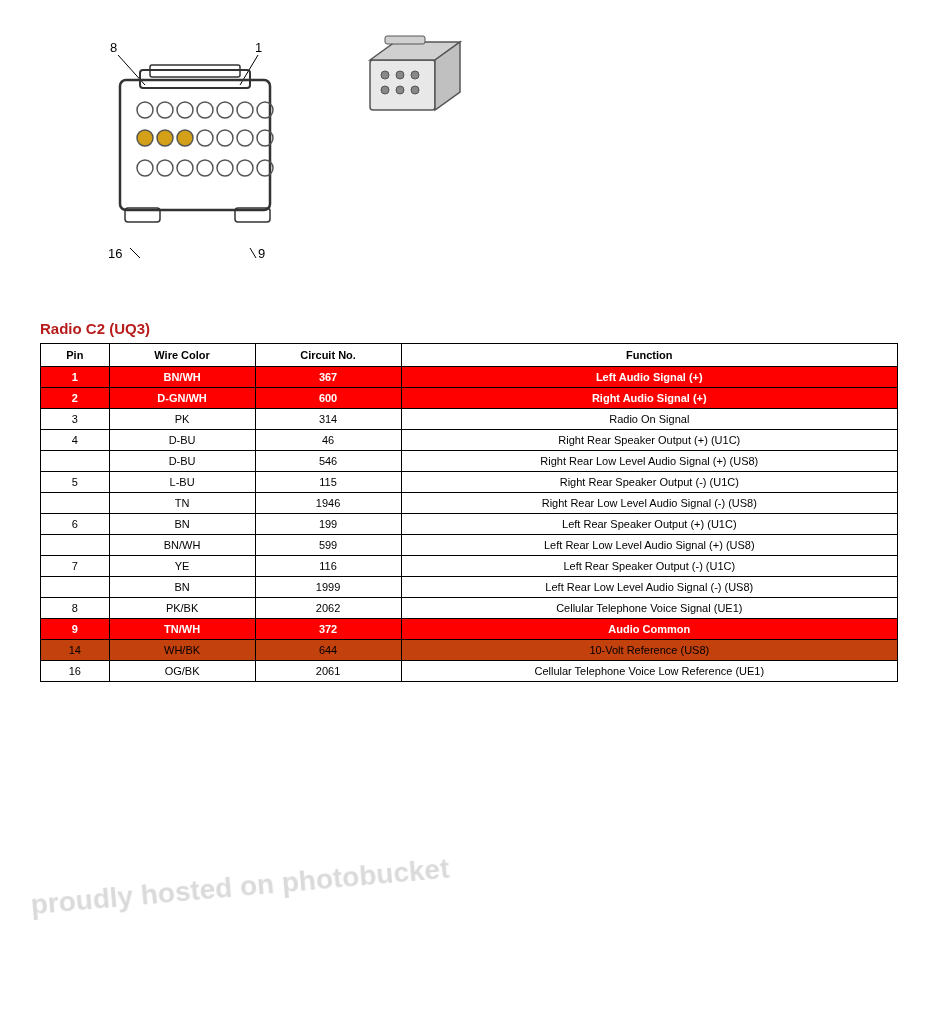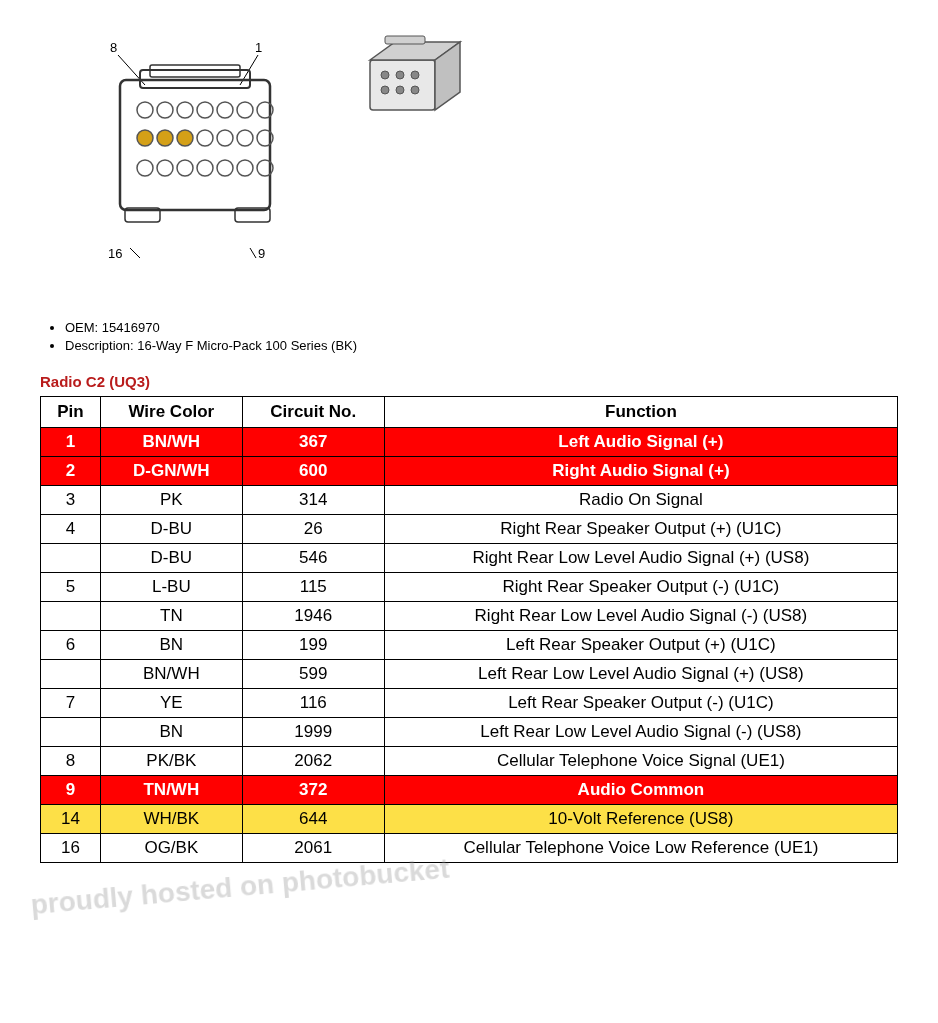--- a/index.html
+++ b/index.html
@@ -49,21 +49,21 @@
       font-size: 15px;
       font-weight: bold;
       margin: 20px 20px 6px 20px;
     }
     .table-container {
       margin: 0 20px;
     }
     table {
       width: 100%;
       border-collapse: collapse;
-      font-size: 17px;
+      font-size: 11px;
     }
     th {
       border: 1px solid #000;
       padding: 5px 8px;
       background: #fff;
       font-weight: bold;
       text-align: center;
     }
     td {
       border: 1px solid #000;
@@ -72,21 +72,21 @@
     }
     td.func {
       text-align: center;
     }
     tr.red-row td {
       background-color: #ff0000;
       color: #fff;
       font-weight: bold;
     }
     tr.yellow-row td {
-      background-color: #fde047;
+      background-color: #c2410c;
       color: #000;
     }
     .watermark {
       position: fixed;
       bottom: 120px;
       left: 30px;
       font-size: 28px;
       font-weight: bold;
       color: rgba(150,150,150,0.35);
       transform: rotate(-5deg);
@@ -160,24 +160,20 @@
     <circle cx="65" cy="45" r="4" fill="#888" stroke="#555" stroke-width="1"></circle>
     <circle cx="35" cy="60" r="4" fill="#888" stroke="#555" stroke-width="1"></circle>
     <circle cx="50" cy="60" r="4" fill="#888" stroke="#555" stroke-width="1"></circle>
     <circle cx="65" cy="60" r="4" fill="#888" stroke="#555" stroke-width="1"></circle>
 
     <rect x="35" y="6" width="40" height="8" rx="2" fill="#d0d0d0" stroke="#555" stroke-width="1"></rect>
   </svg>
 </div>
 
 <div class="connector-info">
-  <ul>
-    <li>OEM: 15416970</li>
-    <li>Description: 16-Way F Micro-Pack 100 Series (BK)</li>
-  </ul>
 </div>
 
 <div class="section-title">Radio C2 (UQ3)</div>
 
 <div class="table-container">
   <table>
     <thead>
       <tr>
         <th>Pin</th>
         <th>Wire Color</th>
@@ -200,21 +196,21 @@
         </tr>
         <tr>
           <td>3</td>
           <td>PK</td>
           <td>314</td>
           <td class="func">Radio On Signal</td>
         </tr>
         <tr>
           <td>4</td>
           <td>D-BU</td>
-          <td>26</td>
+          <td>46</td>
           <td class="func">Right Rear Speaker Output (+) (U1C)</td>
         </tr>
         <tr>
           <td></td>
           <td>D-BU</td>
           <td>546</td>
           <td class="func">Right Rear Low Level Audio Signal (+) (US8)</td>
         </tr>
         <tr>
           <td>5</td>

